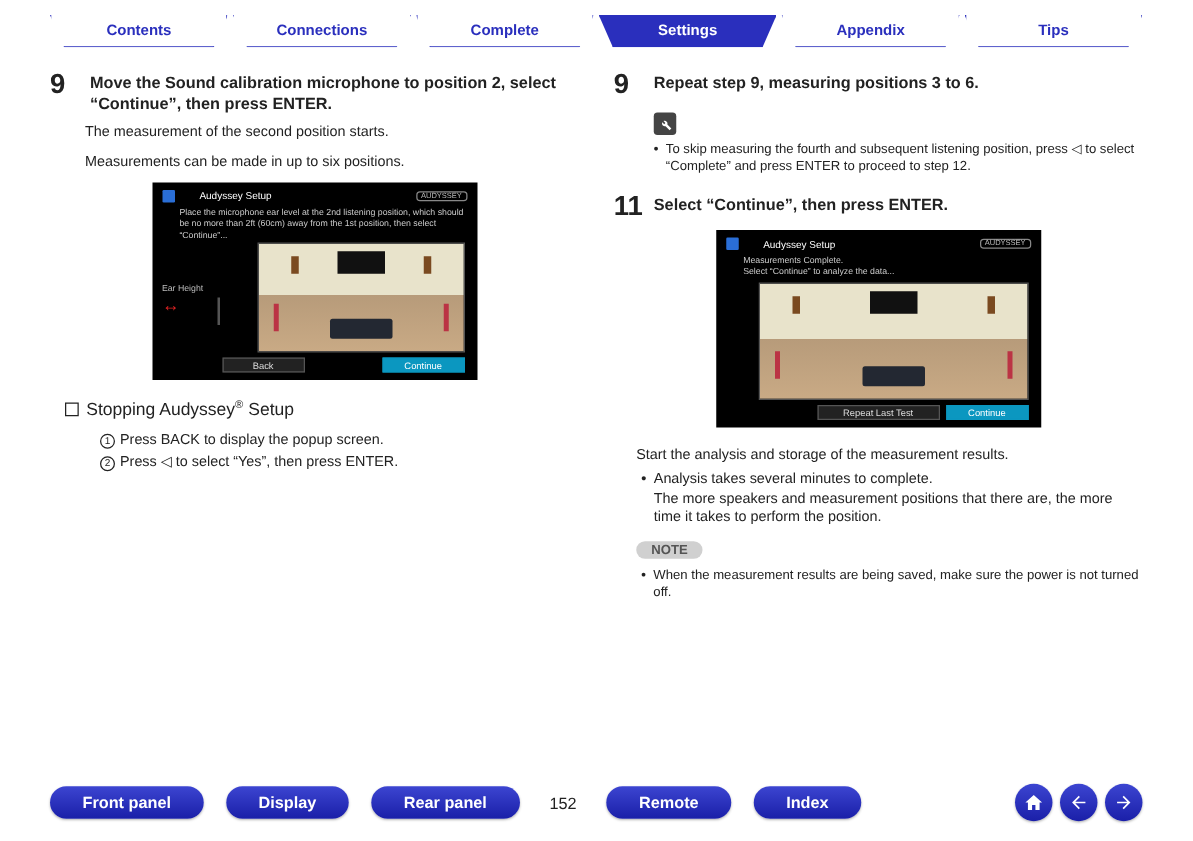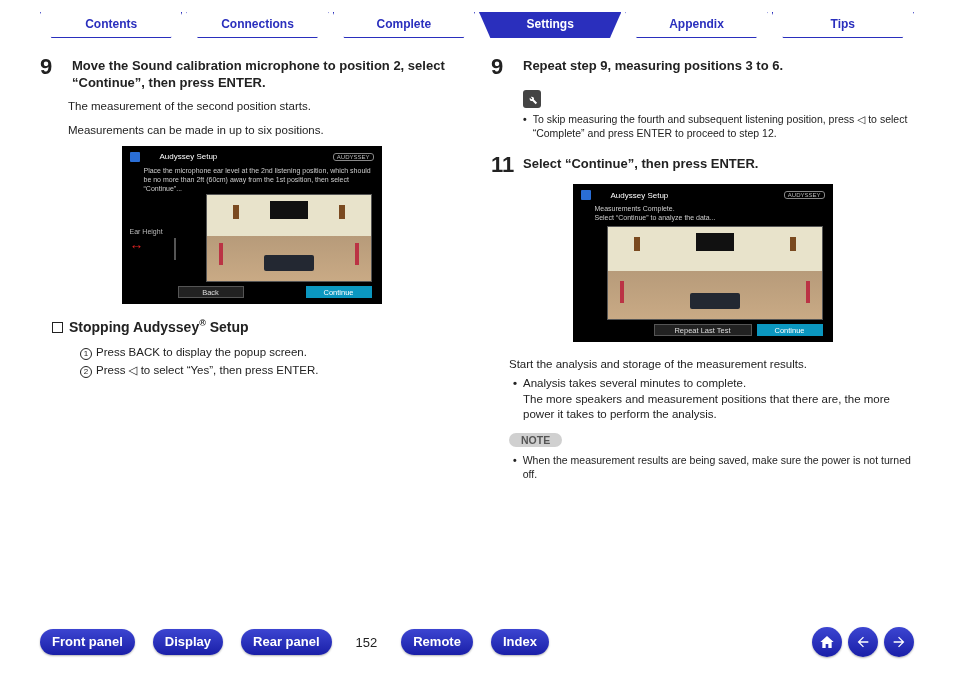--- a/index.html
+++ b/index.html
@@ -76,21 +76,21 @@
   .ss-mic .tripod::before{content:"";position:absolute;left:14px;top:10px;width:2px;height:22px;background:#555;}
   .ss-mic .arrow { position:absolute;left:0;top:8px;font-size:14px;color:#d22;}
   .ss-back, .ss-cont, .ss-repeat {
     position:absolute; bottom:2px; height:12px; line-height:11px; font-size:7.5px; text-align:center;
     background:#222; color:#ddd; border:1px solid #555; width:66px;
   }
   .ss-back{ left:6px;margin-left:46px; }
   .ss-cont{ right:6px; background:#0b97c0; color:#fff; border-color:#0b97c0;}
   .ss-repeat{ left:50%; transform:translateX(-50%); width:98px;}
   .sub-heading {
-    font-size: 14px; font-weight: bold; margin: 4px 0 8px 12px;
+    font-size: 14px; font-weight: normal; margin: 4px 0 8px 12px;
     display:flex; align-items:center; gap:6px;
   }
   .sq-bullet {
     width:11px; height:11px; border:1.5px solid #222; display:inline-block; position:relative; top:1px;
   }
   .ol-circle {
     display:inline-flex; width:12px;height:12px;border:1px solid #222;border-radius:50%;
     font-size:8px; align-items:center;justify-content:center; margin-right:4px;
   }
   .ol-list { font-size:11.5px; line-height:1.6; margin-left:40px;}
@@ -105,21 +105,21 @@
     border-radius:9px; padding:1px 12px; display:inline-block; margin:10px 0 6px 18px;
   }
   .sup { font-size:9px; vertical-align: super;}
   .bottom-nav {
     position:absolute; left:0; right:0; bottom:16px;
     display:flex; align-items:center; gap:18px; padding: 0 40px;
   }
   .pill {
     background: linear-gradient(180deg,#3c45d1,#1a1fa8);
     color:#fff; font-weight:bold; font-size:13px; text-align:center;
-    border-radius: 14px; height:26px; line-height:26px; padding:0 12px;
+    border-radius: 14px; height:26px; line-height:26px; padding:0 26px;
     box-shadow: 0 1px 2px rgba(0,0,0,.3);
     cursor:pointer;
   }
   .page-num { color:#222; font-size:13px; padding:0 6px;}
   .nav-icons { margin-left:auto; display:flex; gap:6px;}
   .circ-btn {
     width:30px;height:30px;border-radius:50%;
     background: linear-gradient(180deg,#3c45d1,#1a1fa8);
     display:flex;align-items:center;justify-content:center;color:#fff;
     box-shadow: 0 1px 2px rgba(0,0,0,.3);
@@ -231,21 +231,21 @@
         <div class="ss-cont">Continue</div>
       </div>
     </div>
 
     <div style="font-size:11.5px; margin-left:18px; line-height:1.4">Start the analysis and storage of the measurement results.</div>
     <div style="height:4px"></div>
     <div class="bullet-row" style="margin-left:22px; font-size:11.5px;">
       <span class="dot">•</span>
       <div>
         <span>Analysis takes several minutes to complete.</span><br>
-        <span>The more speakers and measurement positions that there are, the more power it takes to perform the analysis.</span>
+        <span>The more speakers and measurement positions that there are, the more time it takes to perform the position.</span>
       </div>
     </div>
 
     <div class="note-pill">NOTE</div>
     <div class="bullet-row" style="margin-left:22px;">
       <span class="dot">•</span>
       <span>When the measurement results are being saved, make sure the power is not turned off.</span>
     </div>
   </div>
 </div>

